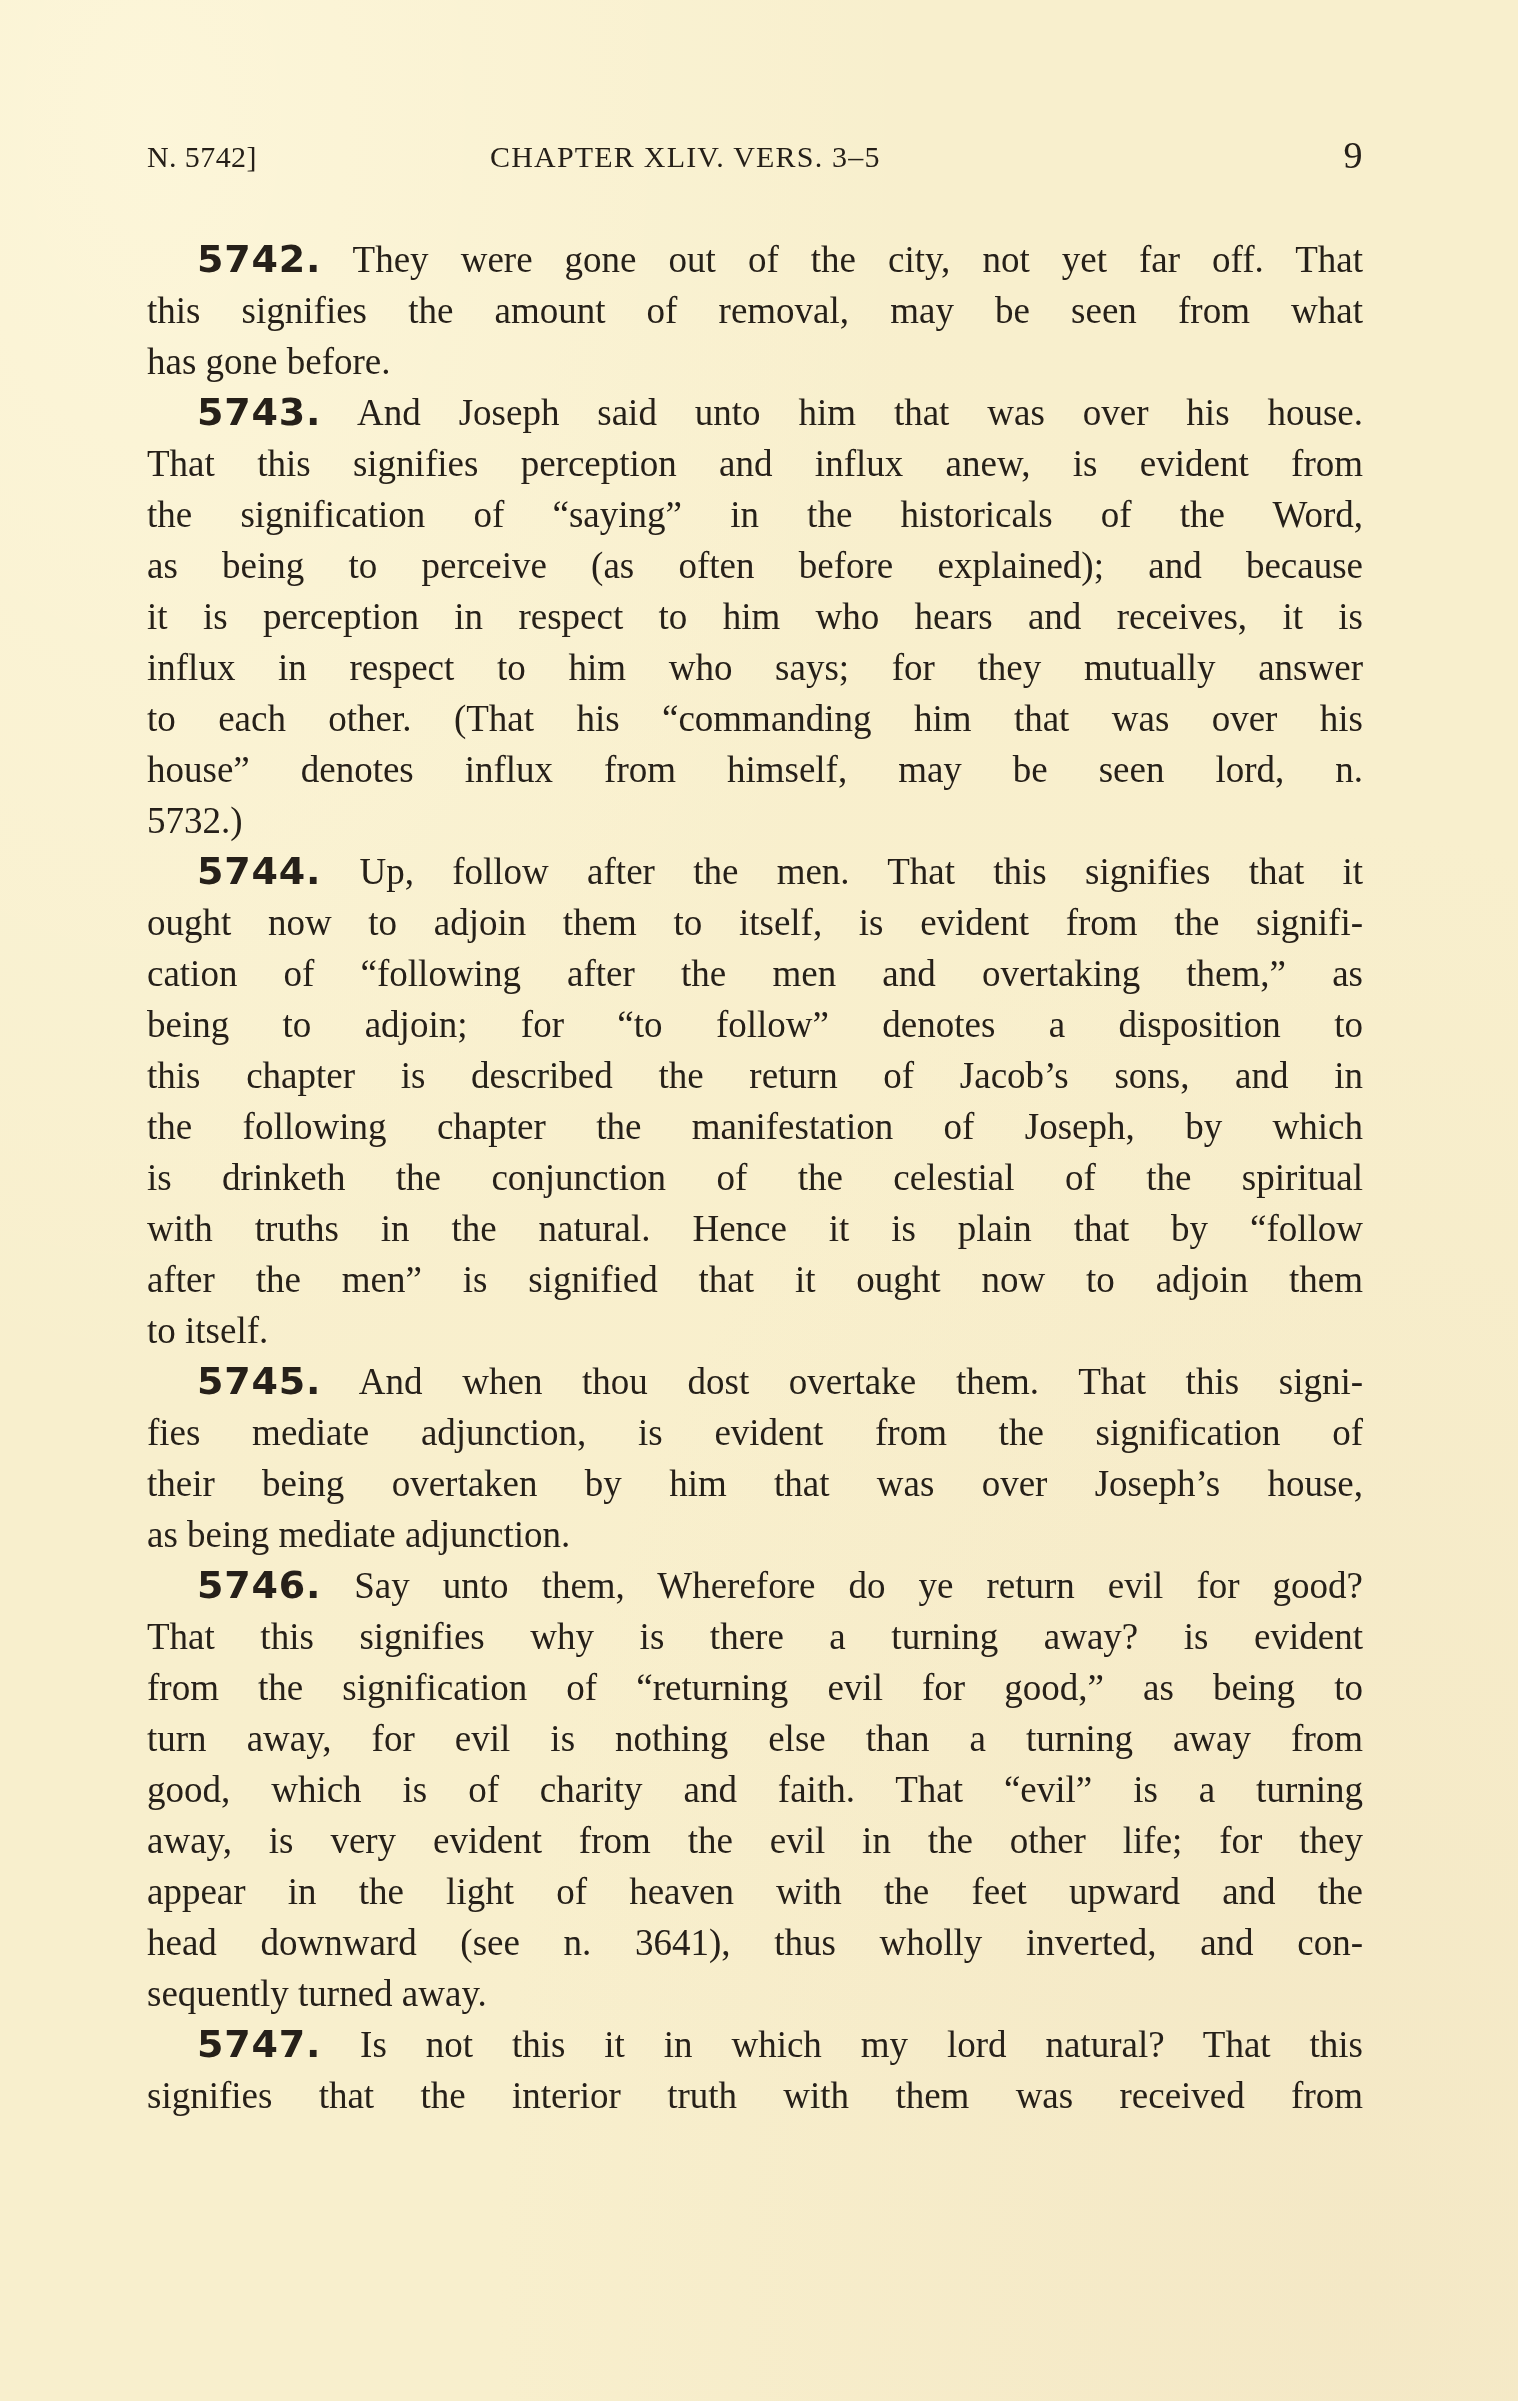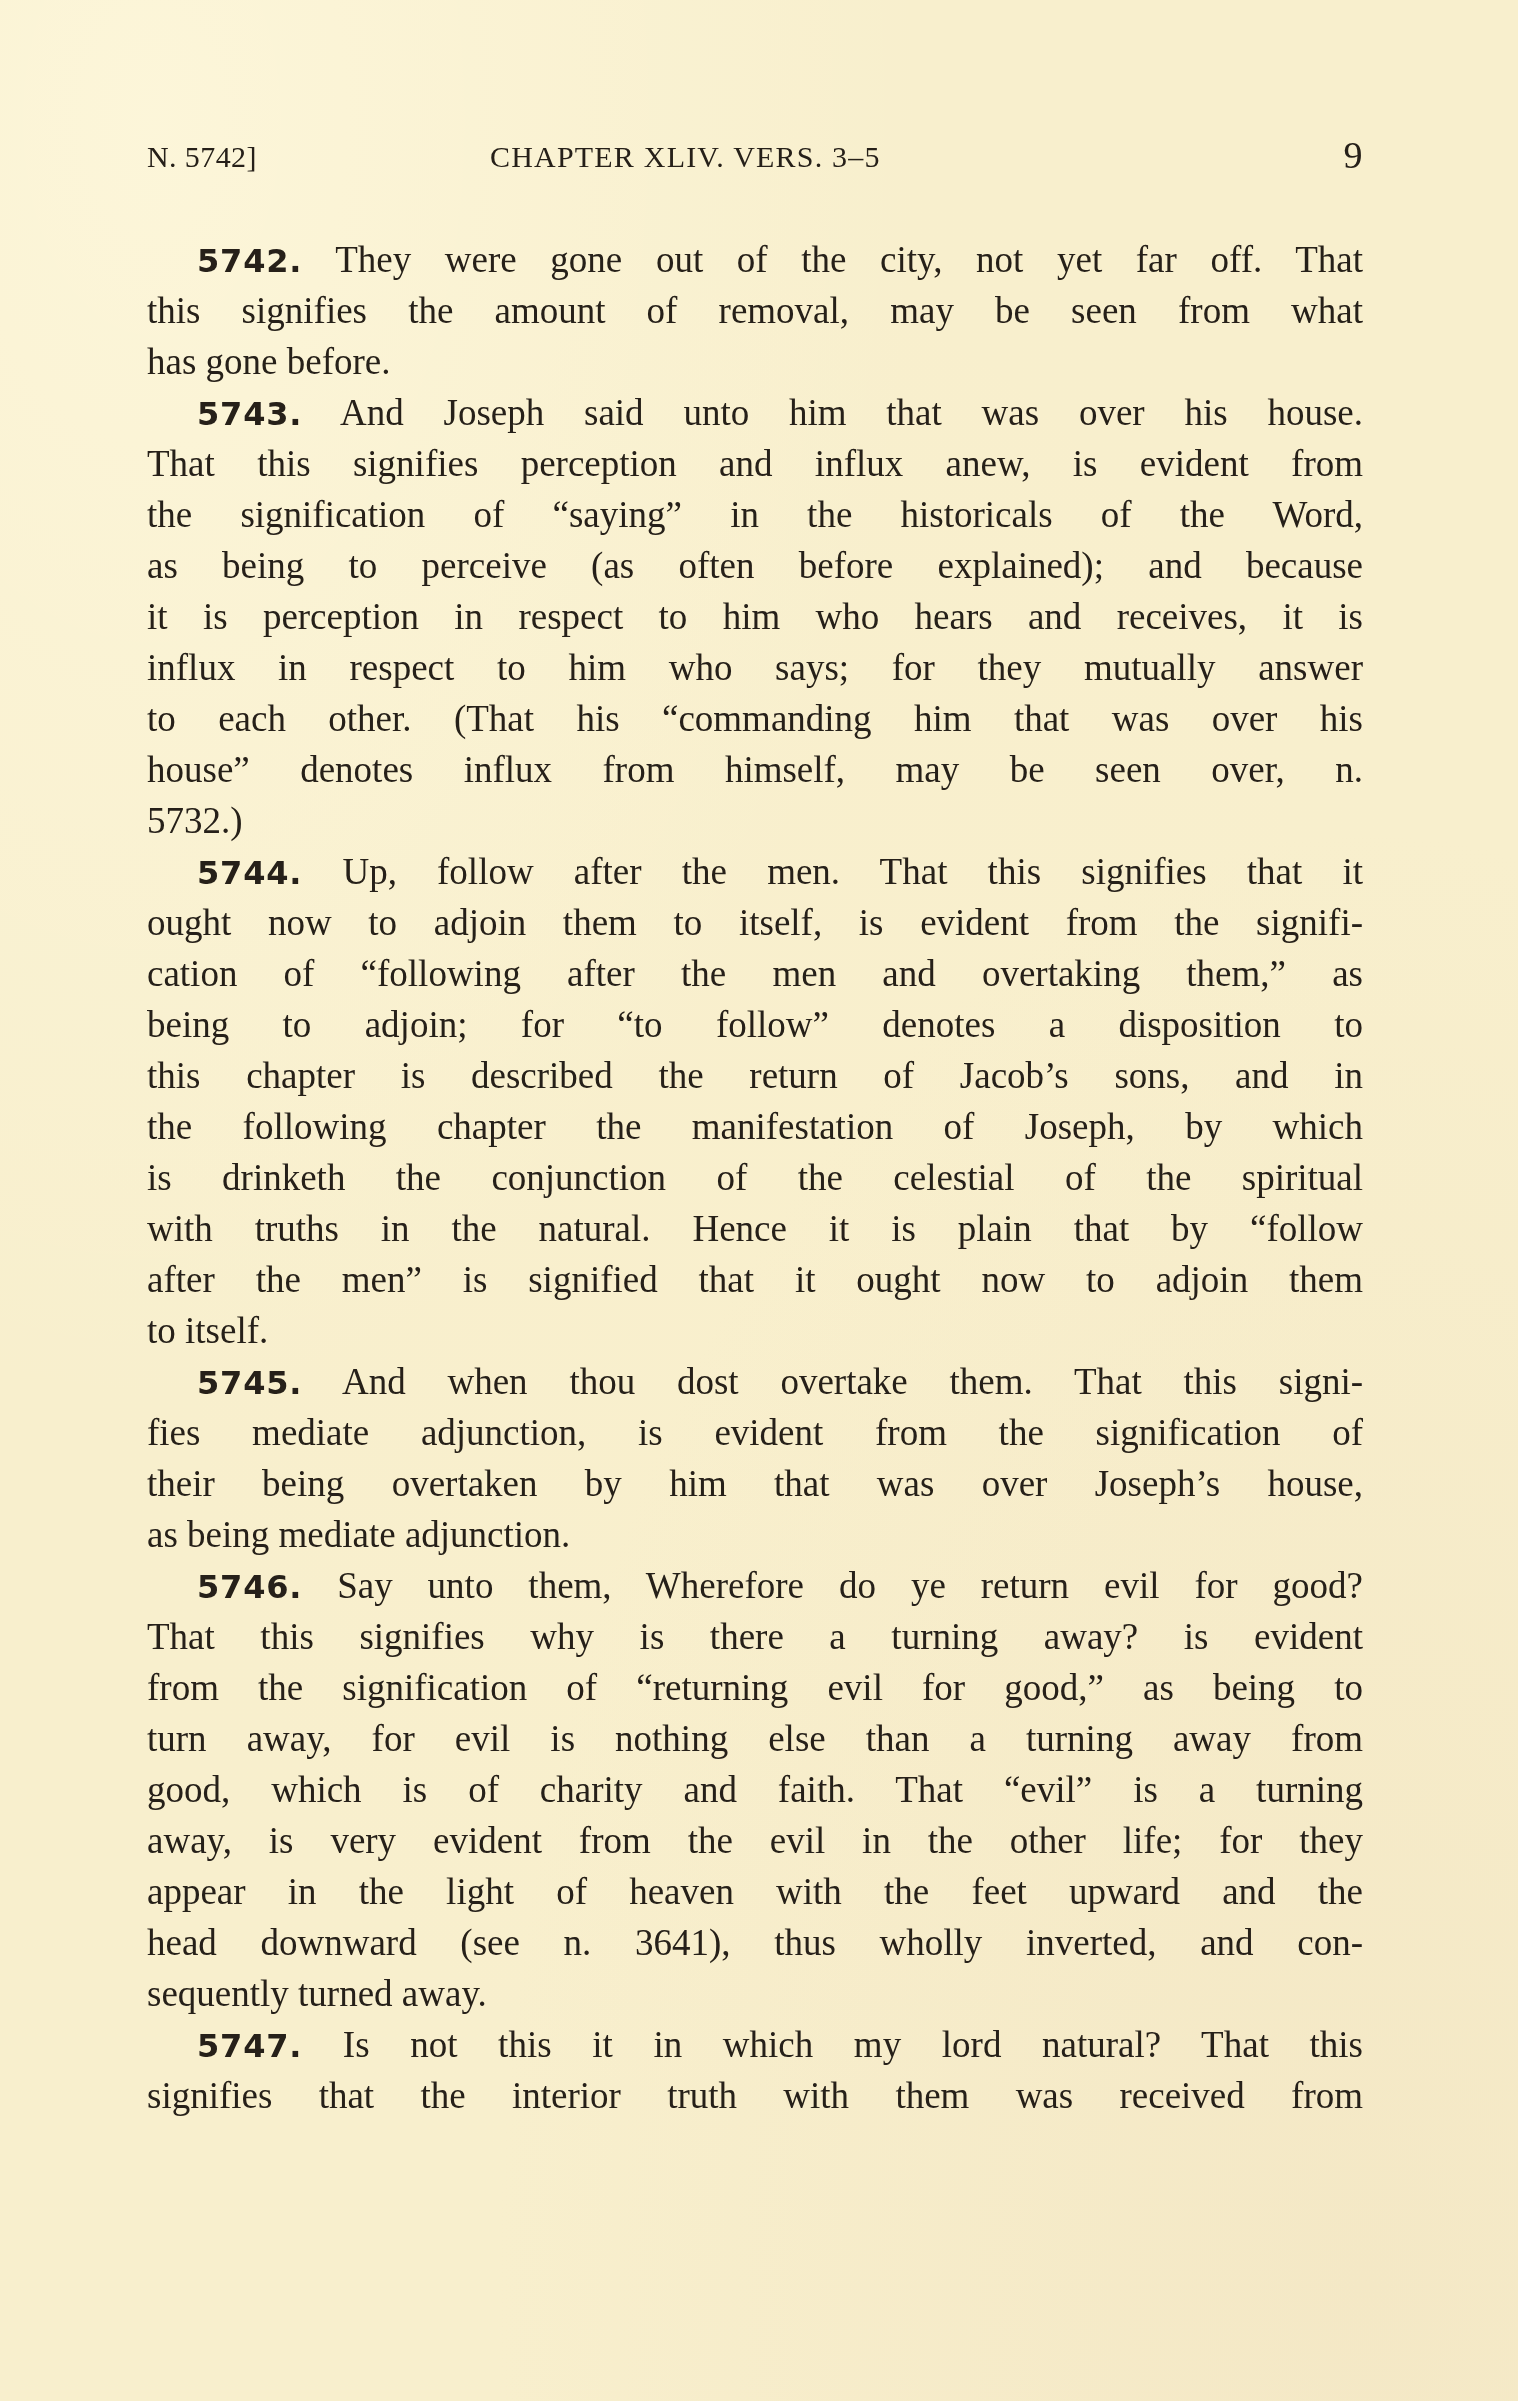--- a/index.html
+++ b/index.html
@@ -70,21 +70,21 @@
   }
   .line.last {
     text-align-last: left;
   }
   .line.indent {
     padding-left: 50px;
   }
   .num {
     font-family: "DejaVu Sans", sans-serif;
     font-weight: bold;
-    font-size: 32px;
+    font-size: 38px;
     letter-spacing: 0.8px;
   }
   .it {
   }
 </style>
 </head>
 <body>
 
 <div class="page">
 
@@ -103,21 +103,21 @@
     </div>
 
     <div>
       <span class="line indent"><span class="num">5743.</span> <span class="it">And Joseph said unto him that was over his house.</span><span></span></span>
       <span class="line">That this signifies perception and influx anew, is evident from</span>
       <span class="line">the signification of “saying” in the historicals of the Word,</span>
       <span class="line">as being to perceive (as often before explained); and because</span>
       <span class="line">it is perception in respect to him who hears and receives, it is</span>
       <span class="line">influx in respect to him who says; for they mutually answer</span>
       <span class="line">to each other. (That his “commanding him that was over his</span>
-      <span class="line">house” denotes influx from himself, may be seen over, n.</span>
+      <span class="line">house” denotes influx from himself, may be seen lord, n.</span>
       <span class="line last">5732.)</span>
     </div>
 
     <div>
       <span class="line indent"><span class="num">5744.</span> <span class="it">Up, follow after the men.</span><span> That this signifies that it</span></span>
       <span class="line">ought now to adjoin them to itself, is evident from the signifi-</span>
       <span class="line">cation of “following after the men and overtaking them,” as</span>
       <span class="line">being to adjoin; for “to follow” denotes a disposition to</span>
       <span class="line">this chapter is described the return of Jacob’s sons, and in</span>
       <span class="line">the following chapter the manifestation of Joseph, by which</span>

